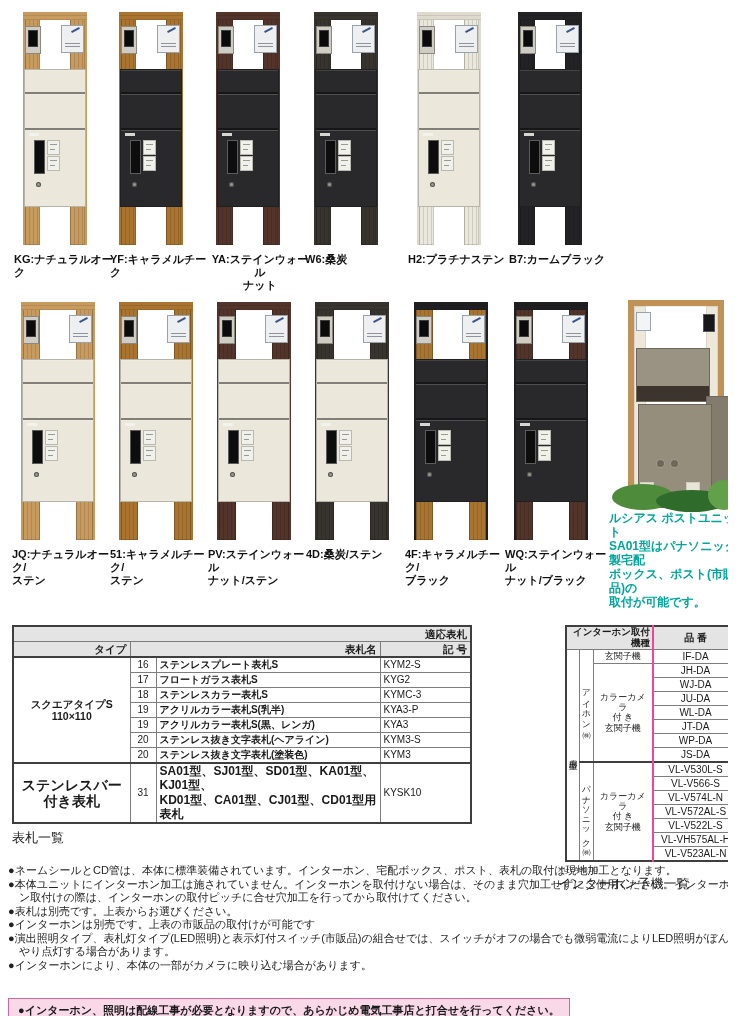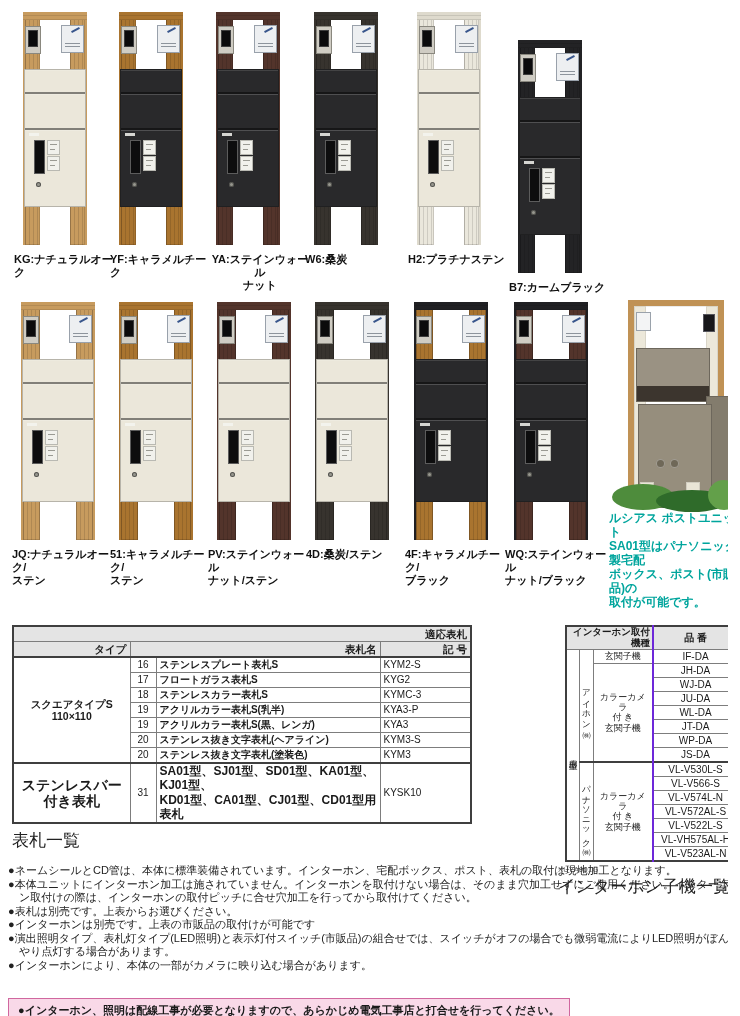--- a/index.html
+++ b/index.html
@@ -76,23 +76,23 @@
       overflow:hidden;vertical-align:middle}
   th{background:var(--th-bg);font-weight:bold;text-align:right;height:14px;font-size:10.5px}
   .ntable .hdr2 th{border-bottom:2px solid #3f3f3f}
   .ntable td{height:14px}
   .ntable .typecell{text-align:center;font-weight:bold;font-size:10.5px;white-space:pre-line}
   .ntable .no{text-align:center;padding:0 1px}
   .ntable .nm{font-weight:bold;text-align:left}
   .ntable .cd{text-align:left;}
   .ntable .grp2 td{border-top:2px solid #3f3f3f}
   .ntable .small{font-weight:bold;font-size:12px;line-height:1.2;white-space:pre-line}
-  .table-caption{font-size:17px;color:#222;margin-top:5px}
+  .table-caption{font-size:13px;color:#222;margin-top:5px}
   .itable td{height:13px;text-align:center;font-size:9.5px}
-  .itable .pn{border-left:2px solid #6d28d9;text-align:center;font-size:10px}
+  .itable .pn{border-left:2px solid #ec4899;text-align:center;font-size:10px}
   .itable .vert{writing-mode:vertical-rl;text-orientation:upright;font-size:8.5px;
       letter-spacing:1px;padding:2px 0;text-align:center}
   .itable .lbl{font-size:9px;white-space:pre-line}
   .itable .grp td{border-top:2px solid #3f3f3f}
   .code-label{font-size:7.5px;color:#666;margin-top:3px;letter-spacing:.3px}
 
   
   .notes{left:8px;top:864px;width:728px}
   .note{font-size:11px;line-height:13.5px;color:#222;padding-left:11px;text-indent:-11px}
   .warning{display:inline-block;margin-top:26px;padding:4px 9px;font-size:11px;font-weight:bold;
@@ -213,21 +213,21 @@
       <div class="slit"></div>
       <div class="boxsep"></div>
       <div class="minilabel"></div>
       <div class="lock"></div>
       <div class="sticker s1"></div>
       <div class="sticker s2"></div>
       <div class="keyhole"></div>
     </div>
     <div class="ulabel">H2:プラチナステン</div>
   </div>
-      <div class="unit" style="left: 517px; top: 12px; width: 66px; height: 233px; margin-top: 28px; --frame: #232325; --edge: #232325; --box: #29292b;">
+      <div class="unit" style="left: 517px; top: 12px; width: 66px; height: 233px; --frame: #232325; --edge: #232325; --box: #29292b;">
     <div class="post postL"></div>
     <div class="post postR"></div>
     <div class="rail"></div>
     <div class="intercom">
           <i></i>
         </div>
     <div class="nameplate">
       <i></i>
       <u class="l1"></u>
       <u class="l2"></u>

